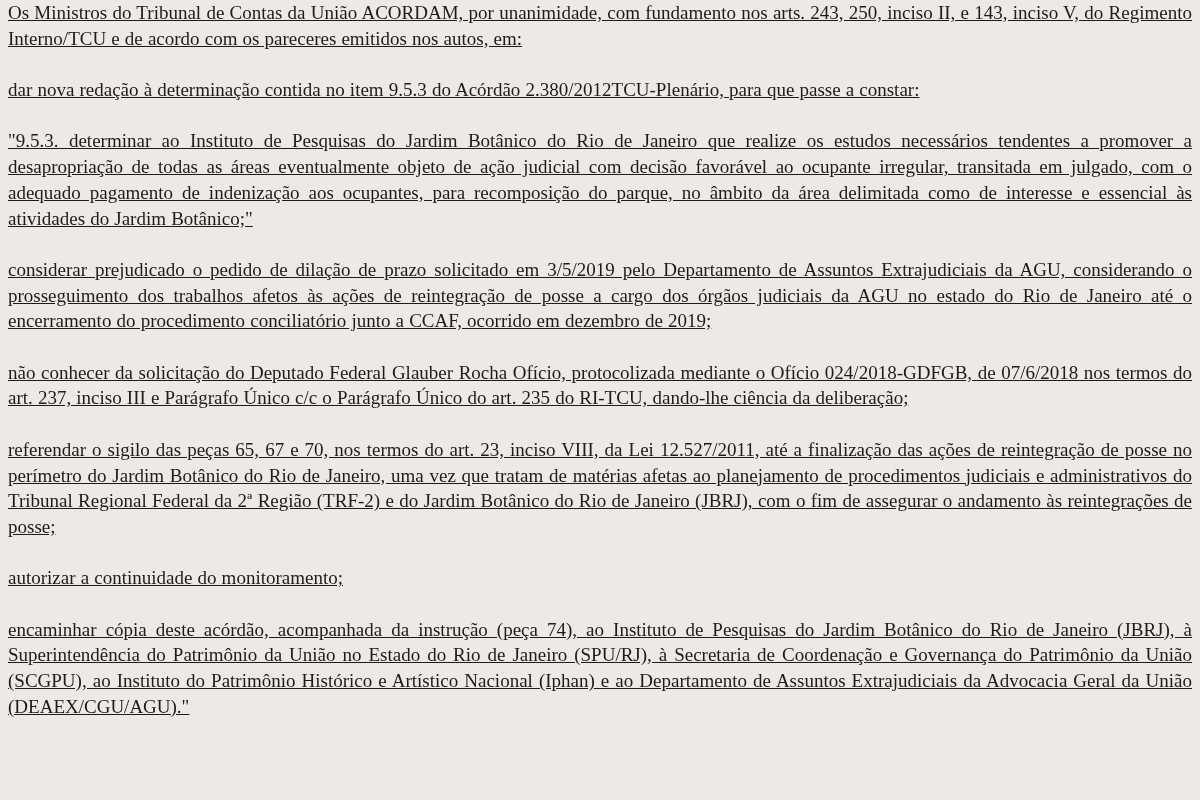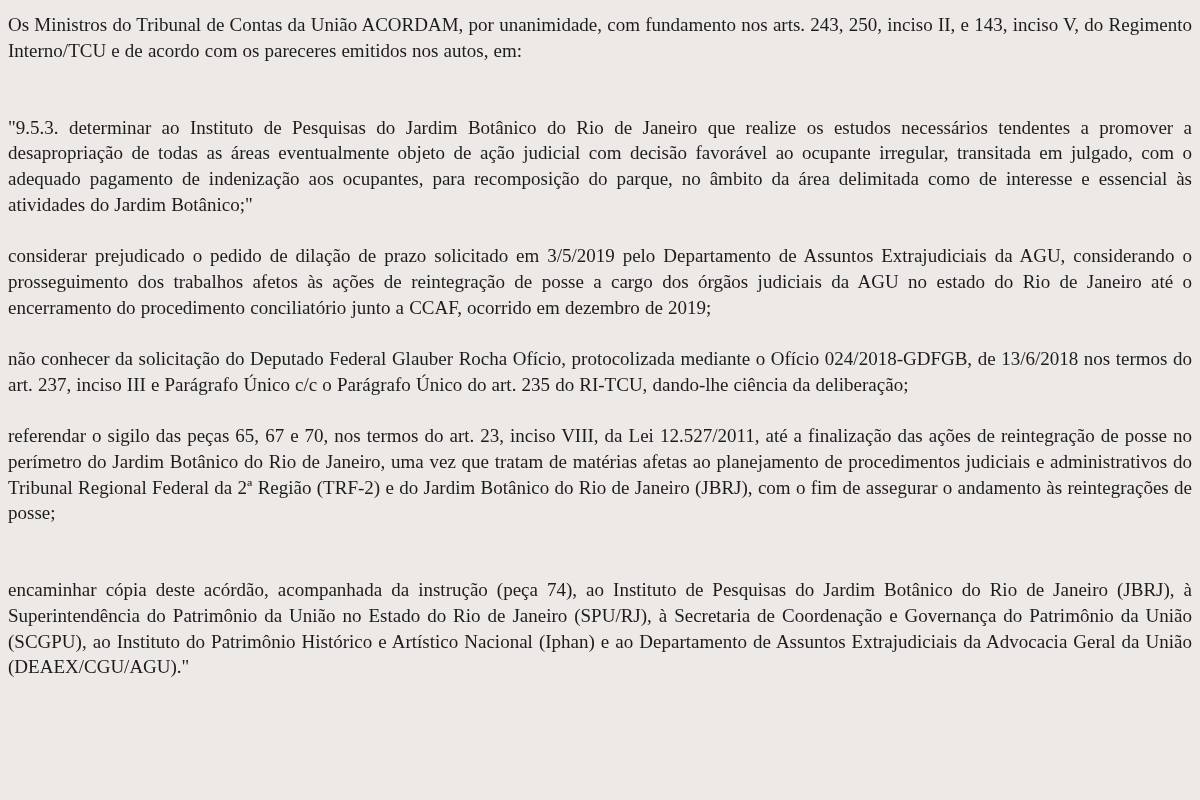--- a/index.html
+++ b/index.html
@@ -9,21 +9,22 @@
   body {
     width: 1200px;
     height: 800px;
     overflow: hidden;
     font-family: "Liberation Serif", "DejaVu Serif", serif;
   }
   .page {
     box-sizing: border-box;
     width: 1004px;
     height: 800px;
-    padding: 12px 8px 10px 8px;
+    padding: 0 8px 10px 8px;
+    text-decoration: underline;
   }
   .doc-body {
     width: 1184px;
   }
   p.para {
     margin: 0;
     font-size: 19px;
     line-height: 25.7px;
     text-align: justify;
     text-justify: inter-word;
@@ -33,25 +34,27 @@
     height: 25.7px;
   }
 </style>
 </head>
 <body style="background: rgb(237, 233, 230); color: rgb(30, 28, 27);">
 
 <div class="page">
   <div class="doc-body" id="doc-body">
       <p class="para">Os Ministros do Tribunal de Contas da União ACORDAM, por unanimidade, com fundamento nos arts. 243, 250, inciso II, e 143, inciso V, do Regimento Interno/TCU e de acordo com os pareceres emitidos nos autos, em:</p>
       <p class="para blank"></p>
+      <p class="para">dar nova redação à determinação contida no item 9.5.3 do Acórdão 2.380/2012TCU-Plenário, para que passe a constar:</p>
       <p class="para blank"></p>
       <p class="para">"9.5.3. determinar ao Instituto de Pesquisas do Jardim Botânico do Rio de Janeiro que realize os estudos necessários tendentes a promover a desapropriação de todas as áreas eventualmente objeto de ação judicial com decisão favorável ao ocupante irregular, transitada em julgado, com o adequado pagamento de indenização aos ocupantes, para recomposição do parque, no âmbito da área delimitada como de interesse e essencial às atividades do Jardim Botânico;"</p>
       <p class="para blank"></p>
       <p class="para">considerar prejudicado o pedido de dilação de prazo solicitado em 3/5/2019 pelo Departamento de Assuntos Extrajudiciais da AGU, considerando o prosseguimento dos trabalhos afetos às ações de reintegração de posse a cargo dos órgãos judiciais da AGU no estado do Rio de Janeiro até o encerramento do procedimento conciliatório junto a CCAF, ocorrido em dezembro de 2019;</p>
       <p class="para blank"></p>
-      <p class="para">não conhecer da solicitação do Deputado Federal Glauber Rocha Ofício, protocolizada mediante o Ofício 024/2018-GDFGB, de 13/6/2018 nos termos do art. 237, inciso III e Parágrafo Único c/c o Parágrafo Único do art. 235 do RI-TCU, dando-lhe ciência da deliberação;</p>
+      <p class="para">não conhecer da solicitação do Deputado Federal Glauber Rocha Ofício, protocolizada mediante o Ofício 024/2018-GDFGB, de 07/6/2018 nos termos do art. 237, inciso III e Parágrafo Único c/c o Parágrafo Único do art. 235 do RI-TCU, dando-lhe ciência da deliberação;</p>
       <p class="para blank"></p>
       <p class="para">referendar o sigilo das peças 65, 67 e 70, nos termos do art. 23, inciso VIII, da Lei 12.527/2011, até a finalização das ações de reintegração de posse no perímetro do Jardim Botânico do Rio de Janeiro, uma vez que tratam de matérias afetas ao planejamento de procedimentos judiciais e administrativos do Tribunal Regional Federal da 2ª Região (TRF-2) e do Jardim Botânico do Rio de Janeiro (JBRJ), com o fim de assegurar o andamento às reintegrações de posse;</p>
       <p class="para blank"></p>
+      <p class="para">autorizar a continuidade do monitoramento;</p>
       <p class="para blank"></p>
       <p class="para">encaminhar cópia deste acórdão, acompanhada da instrução (peça 74), ao Instituto de Pesquisas do Jardim Botânico do Rio de Janeiro (JBRJ), à Superintendência do Patrimônio da União no Estado do Rio de Janeiro (SPU/RJ), à Secretaria de Coordenação e Governança do Patrimônio da União (SCGPU), ao Instituto do Patrimônio Histórico e Artístico Nacional (Iphan) e ao Departamento de Assuntos Extrajudiciais da Advocacia Geral da União (DEAEX/CGU/AGU)."</p>
     </div>
 </div>
 
 </body></html>

